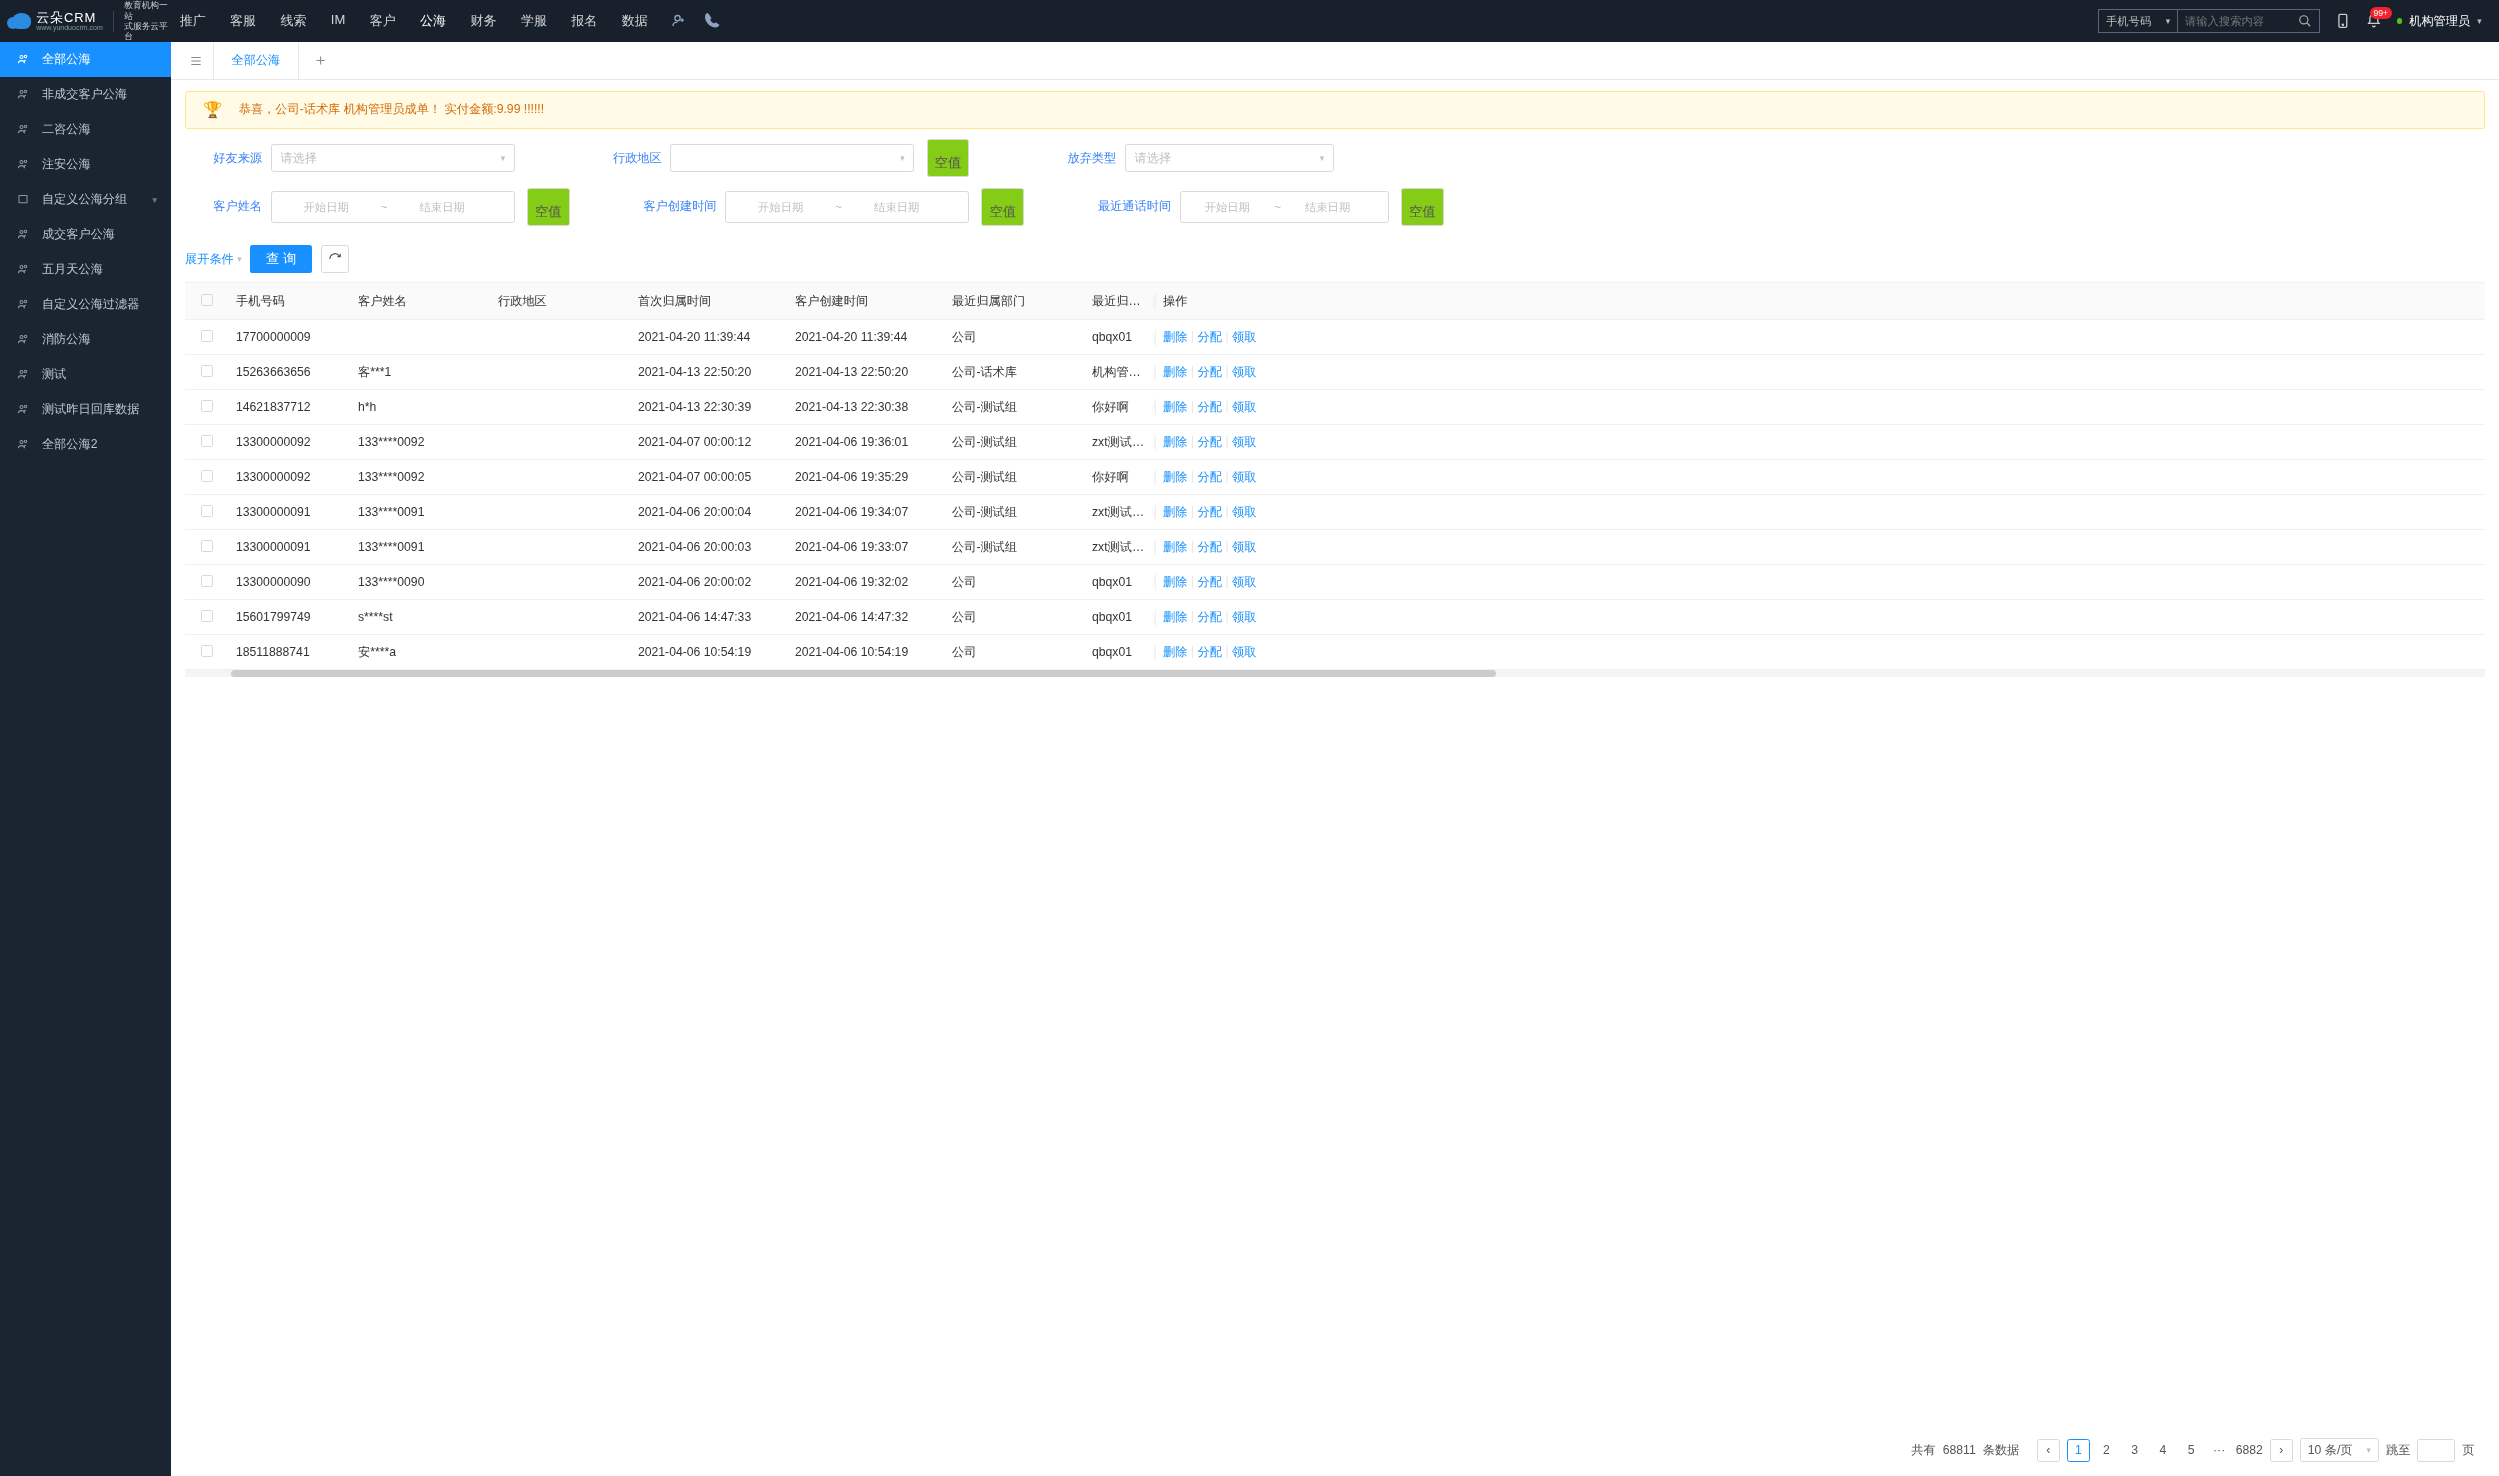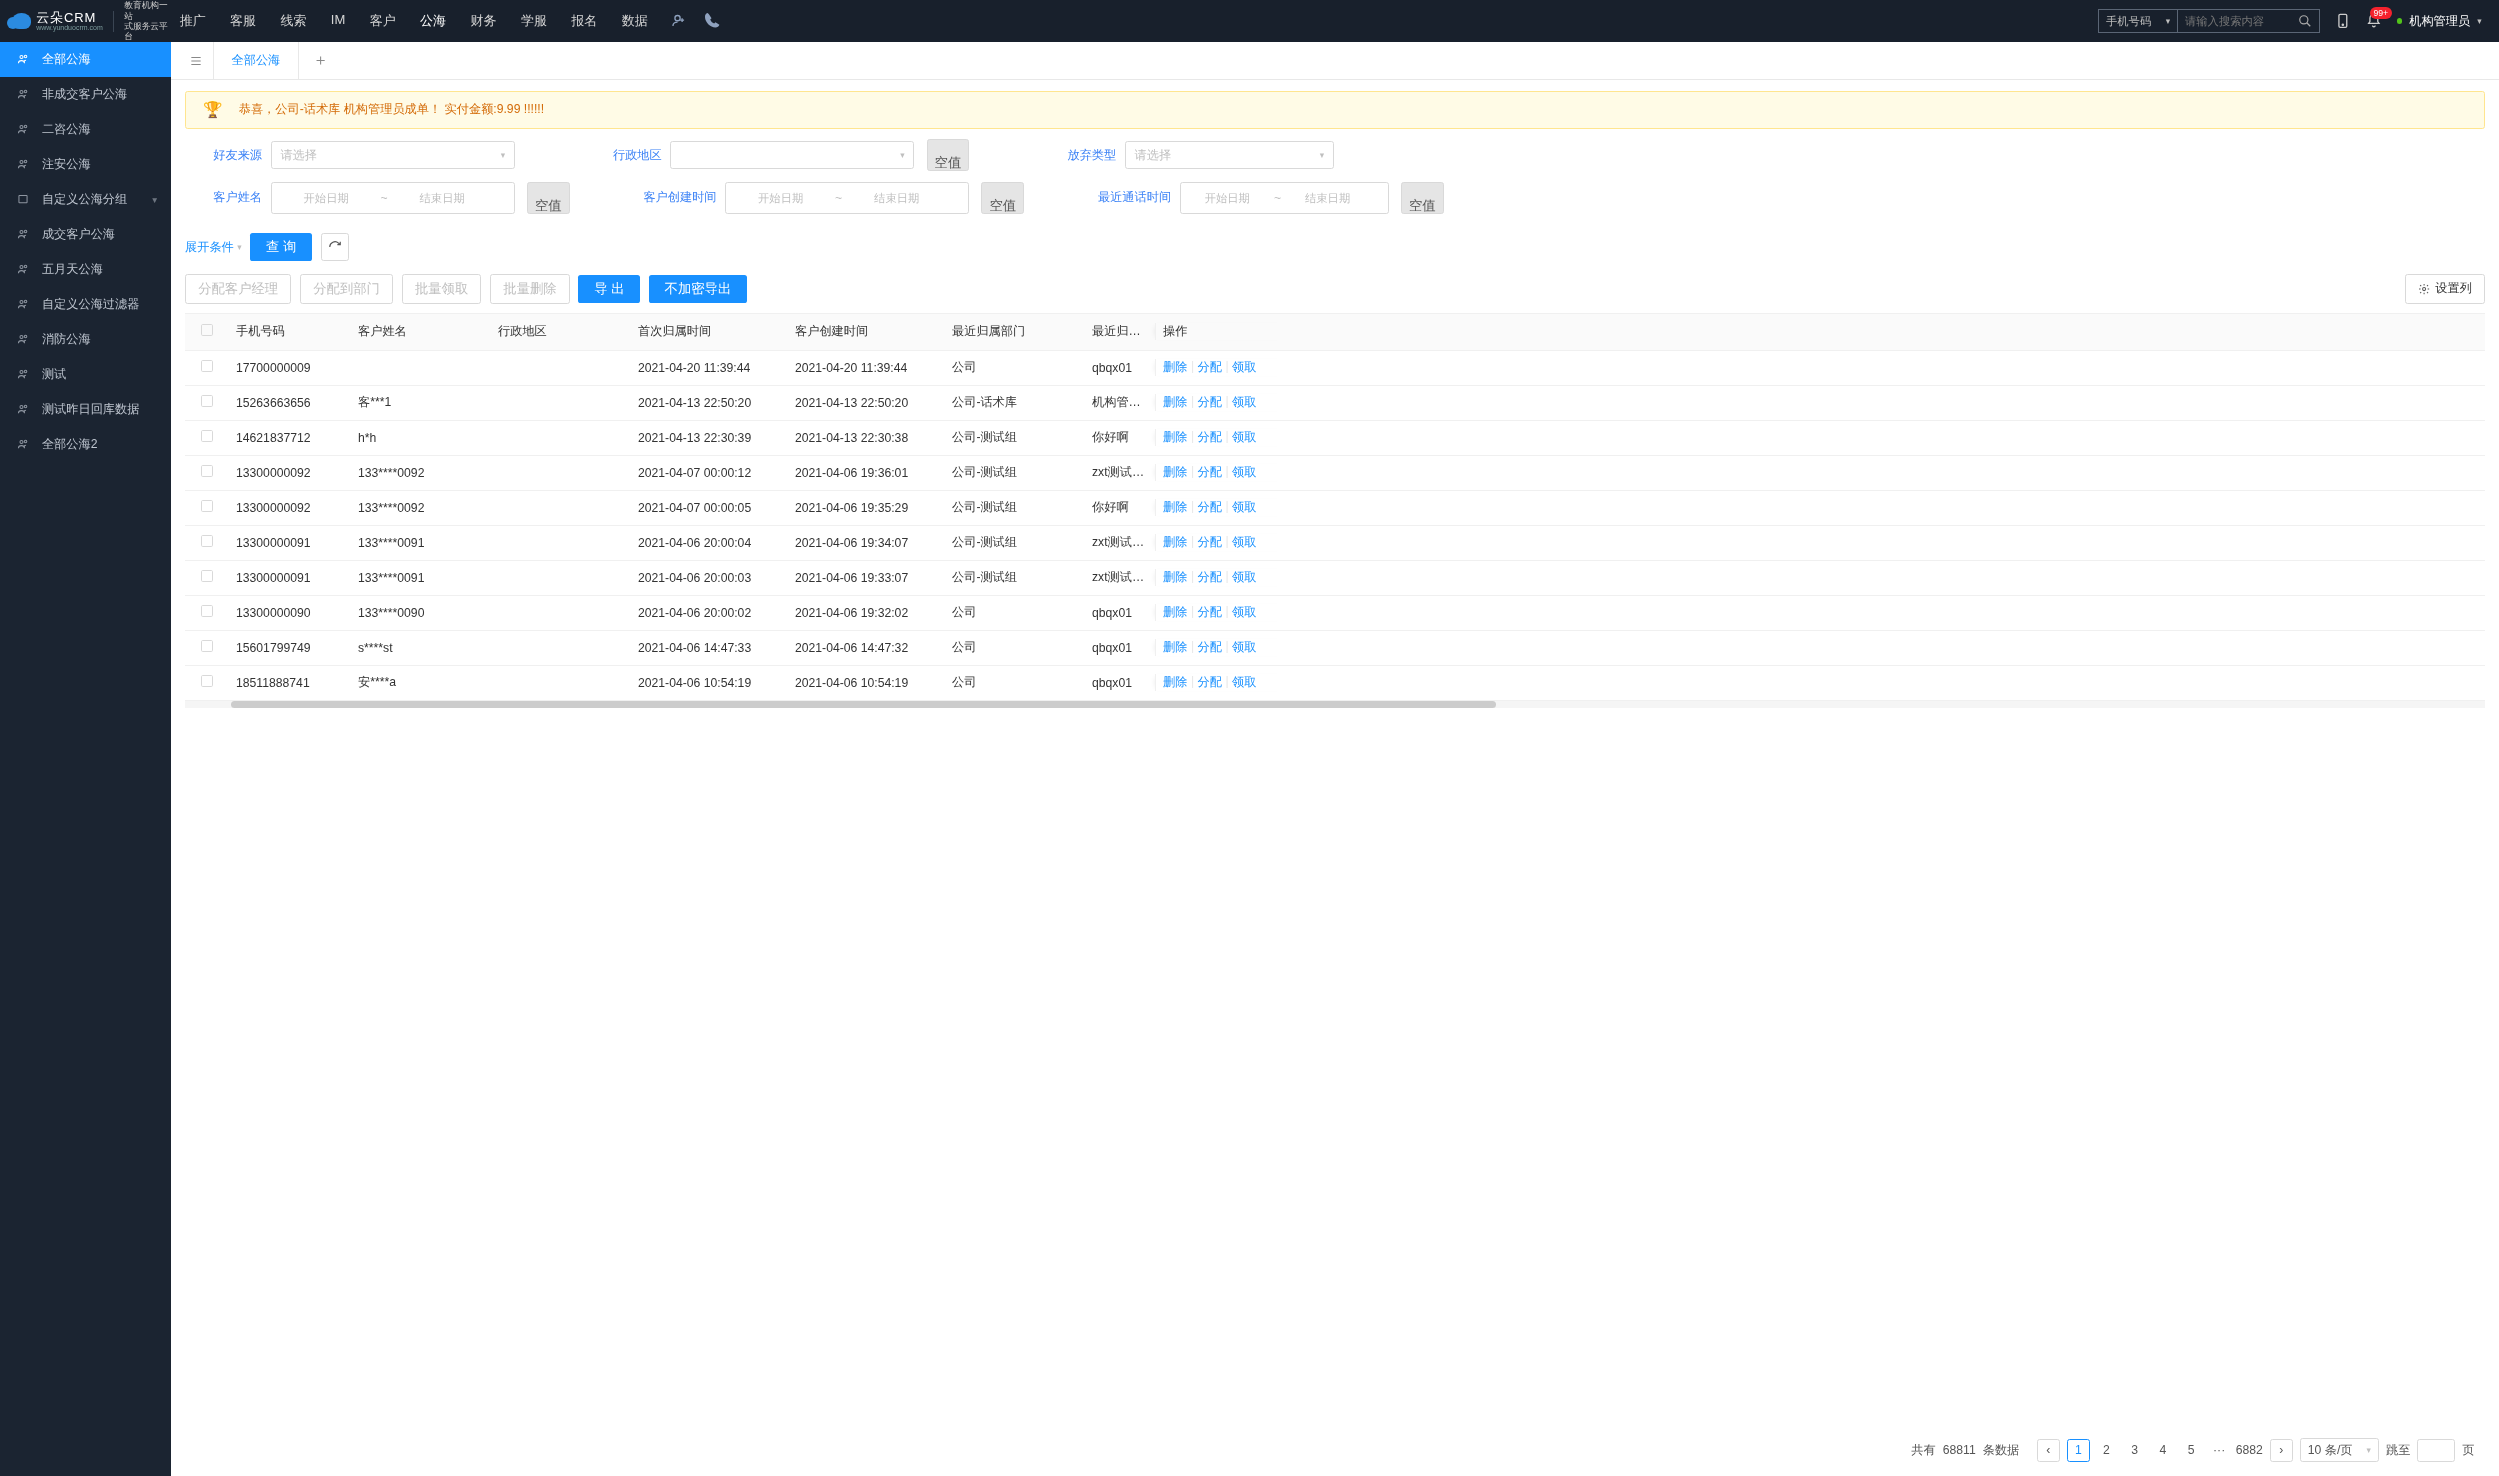--- a/index.html
+++ b/index.html
@@ -54,21 +54,21 @@
 .filter-row{display:flex;gap:70px;}
 .filter-group{display:flex;align-items:center;gap:8.7px;}
 .filter-label{color:#3b82f6;font-size:12.2px;width:77px;text-align:right;}
 .f-select{width:244px;height:28px;border:0.9px solid #d9d9d9;border-radius:2.6px;padding:0 8.7px;display:flex;align-items:center;justify-content:space-between;color:#bfbfbf;background:#fff;cursor:pointer;}
 .f-select.narrow{width:209px;}
 .range{display:flex;align-items:center;border:0.9px solid #d9d9d9;border-radius:2.6px;height:32px;width:244px;background:#fff;}
 .range.narrow{width:209px;}
 .range input{border:none;outline:none;text-align:center;width:45%;font-size:11.3px;color:#333;}
 .range input::placeholder{color:#bfbfbf;}
 .range .sep{color:#bfbfbf;}
-.null-btn{height:32px;padding:14px 7px;border:0.9px solid #d9d9d9;border-radius:2.6px;background:#e5e5e5;cursor:pointer;color:#555;margin-left:3.5px;}
+.null-btn{height:38px;padding:14px 7px;border:0.9px solid #d9d9d9;border-radius:2.6px;background:#84cc16;cursor:pointer;color:#555;margin-left:3.5px;}
 
 .filter-actions{display:flex;align-items:center;gap:8.7px;margin-top:8.7px;}
 .link-btn{color:#1890ff;cursor:pointer;display:flex;align-items:center;gap:3.5px;}
 .primary-btn{background:#1890ff;color:#fff;border:none;border-radius:2.6px;padding:5.2px 15.7px;cursor:pointer;}
 .icon-btn{width:28px;height:28px;border:0.9px solid #d9d9d9;border-radius:2.6px;background:#fff;display:flex;align-items:center;justify-content:center;cursor:pointer;color:#555;}
 
 .toolbar{display:flex;align-items:center;gap:8.7px;margin-top:12.2px;}
 .btn{padding:5.2px 12.2px;border:0.9px solid #d9d9d9;border-radius:2.6px;background:#fff;cursor:pointer;color:#333;}
 .btn.disabled{color:#bfbfbf;cursor:not-allowed;}
 .spacer{flex:1;}
@@ -396,36 +396,20 @@
           </span>
           <button class="primary-btn" data-interactable="true">查 询</button>
           <div class="icon-btn" data-interactable="true">
             <svg width="14" height="14" viewBox="0 0 24 24" fill="none" stroke="#555" stroke-width="2">
                 <path d="M3 12a9 9 0 0115-6.7L21 8M21 3v5h-5"></path>
               </svg>
           </div>
         </div>
       </div>
 
-      <div class="toolbar" data-interactable="false">
-        <button class="btn disabled" data-interactable="true">分配客户经理</button>
-        <button class="btn disabled" data-interactable="true">分配到部门</button>
-        <button class="btn disabled" data-interactable="true">批量领取</button>
-        <button class="btn disabled" data-interactable="true">批量删除</button>
-        <button class="primary-btn" data-interactable="true">导 出</button>
-        <button class="primary-btn" data-interactable="true">不加密导出</button>
-        <div class="spacer"></div>
-        <div class="settings-btn" data-interactable="true">
-          <svg width="12.2" height="12.2" viewBox="0 0 24 24" fill="none" stroke="#555" stroke-width="2" data-interactable="false">
-              <circle cx="12" cy="12" r="3"></circle>
-              <path d="M12 2v3M12 19v3M4.2 4.2l2.1 2.1M17.7 17.7l2.1 2.1M2 12h3M19 12h3M4.2 19.8l2.1-2.1M17.7 6.3l2.1-2.1"></path>
-            </svg>
-          <span data-interactable="false">设置列</span>
-        </div>
-      </div>
 
       <div class="table-wrap" data-interactable="false">
         <div class="table">
           <div class="thead" id="thead" data-interactable="false">
               <div class="cell c-chk" data-interactable="true"><span class="chk"></span></div>
               <div class="cell c-phone" data-interactable="false">手机号码</div>
               <div class="cell c-name" data-interactable="false">客户姓名</div>
               <div class="cell c-region" data-interactable="false">行政地区</div>
               <div class="cell c-first" data-interactable="false">首次归属时间</div>
               <div class="cell c-create" data-interactable="false">客户创建时间</div>

